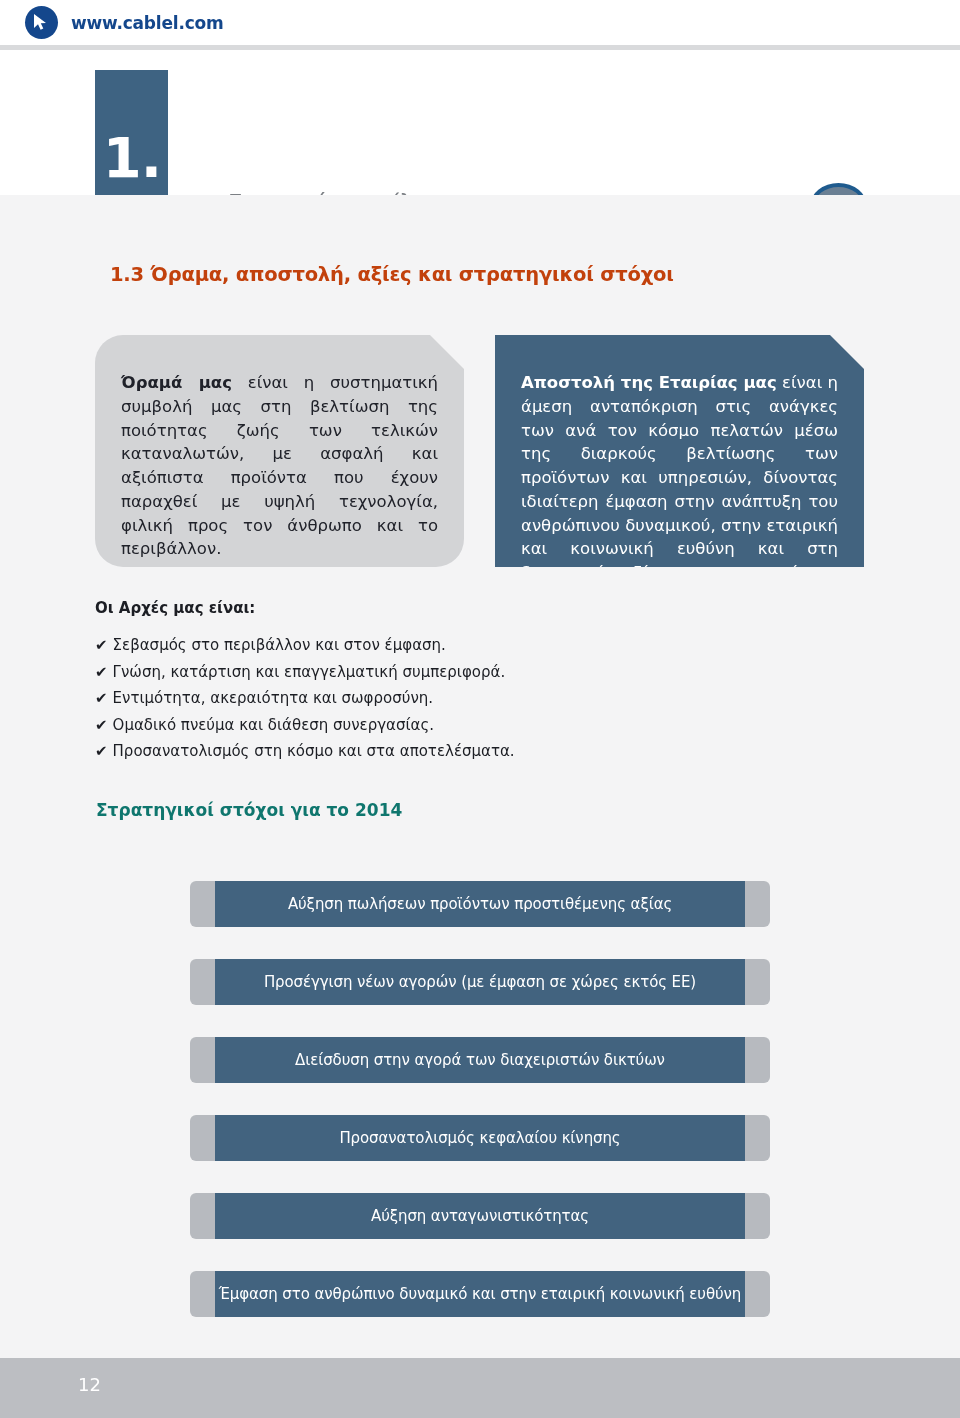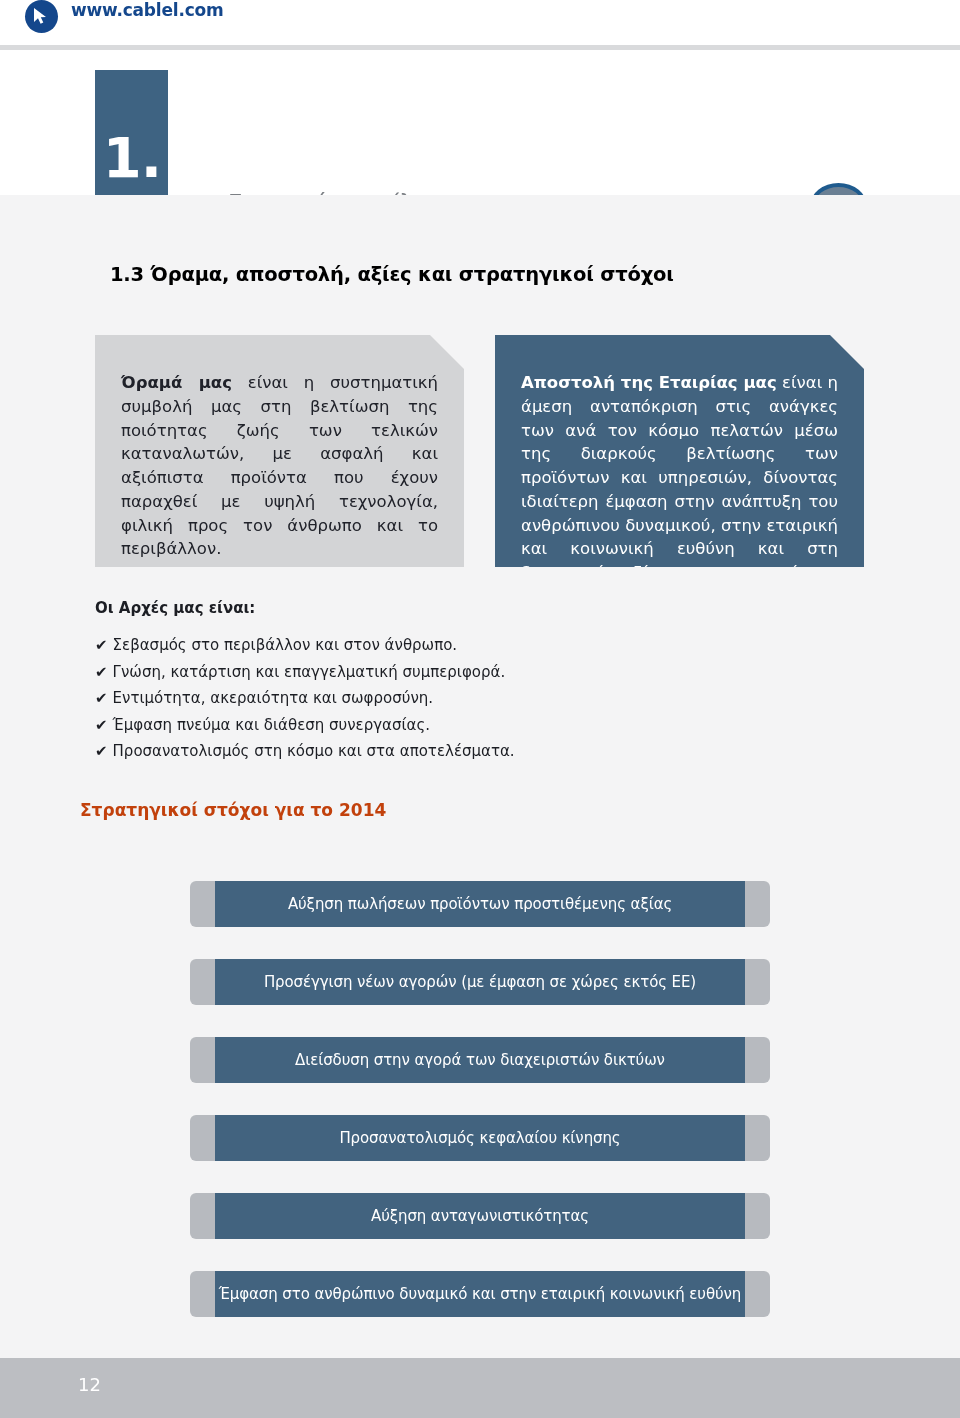--- a/index.html
+++ b/index.html
@@ -16,20 +16,21 @@
     position: relative;
   }
 
   
   .masthead {
     position: absolute;
     left: 0; top: 0;
     width: 960px; height: 45px;
     background: #ffffff;
     display: flex;
+    align-items: center;
     padding-left: 25px;
   }
   .cursor-badge {
     width: 33px; height: 33px;
     border-radius: 50%;
     background: #14478c;
     position: relative;
     flex: 0 0 auto;
   }
   .cursor-badge svg { position: absolute; left: 8px; top: 7px; }
@@ -108,21 +109,21 @@
     left: 0; top: 195px;
     width: 960px; height: 1163px;
     background: #f4f4f5;
   }
 
   .section-heading {
     position: absolute;
     left: 110px; top: 68px;
     font-size: 19.5px;
     font-weight: bold;
-    color: #000000;
+    color: #c2410c;
     letter-spacing: -0.2px;
   }
 
   
   .vision-box, .mission-box {
     position: absolute;
     top: 140px;
     width: 369px;
     height: 232px;
     padding: 36px 26px 20px 26px;
@@ -130,20 +131,21 @@
     line-height: 1.44;
     text-align: justify;
     text-justify: inter-word;
   }
   .vision-box {
     left: 95px;
     background: #d3d4d6;
     color: #20222a;
     -webkit-clip-path: polygon(0 0, calc(100% - 34px) 0, 100% 34px, 100% 100%, 0 100%);
     clip-path: polygon(0 0, calc(100% - 34px) 0, 100% 34px, 100% 100%, 0 100%);
+    border-radius: 28px;
   }
   .mission-box {
     left: 495px;
     background: #42637f;
     color: #ffffff;
     -webkit-clip-path: polygon(0 0, calc(100% - 34px) 0, 100% 34px, 100% 100%, 0 100%);
     clip-path: polygon(0 0, calc(100% - 34px) 0, 100% 34px, 100% 100%, 0 100%);
   }
   .vision-box b, .mission-box b { font-weight: bold; }
 
@@ -171,24 +173,24 @@
   .principles-list li .tick {
     font-size: 15px;
     color: #1c1e24;
     margin-right: 5px;
     font-weight: bold;
   }
 
   
   .goals-heading {
     position: absolute;
-    left: 80px; top: 605px;
+    left: 96px; top: 605px;
     font-size: 17px;
     font-weight: bold;
-    color: #c2410c;
+    color: #0f766e;
   }
   .goals-wrap {
     position: absolute;
     left: 190px; top: 686px;
     width: 580px;
   }
   .goal-row {
     position: relative;
     width: 580px;
     height: 58px;
@@ -259,24 +261,24 @@
   <div class="vision-box">
     <b>Όραμά μας</b><span> είναι η συστηματική συμβολή μας στη βελτίωση της ποιότητας ζωής των τελικών καταναλωτών, με ασφαλή και αξιόπιστα προϊόντα που έχουν παραχθεί με υψηλή τεχνολογία, φιλική προς τον άνθρωπο και το περιβάλλον.</span>
   </div>
 
   <div class="mission-box">
     <b>Αποστολή της Εταιρίας μας</b><span> είναι η άμεση ανταπόκριση στις ανάγκες των ανά τον κόσμο πελατών μέσω της διαρκούς βελτίωσης των προϊόντων και υπηρεσιών, δίνοντας ιδιαίτερη έμφαση στην ανάπτυξη του ανθρώπινου δυναμικού, στην εταιρική και κοινωνική ευθύνη και στη δημιουργία αξίας για τους μετόχους και συνεργάτες.</span>
   </div>
 
   <div class="principles-heading">Οι Αρχές μας είναι:</div>
   <ul class="principles-list">
-    <li><span class="tick">✔</span><span>Σεβασμός στο περιβάλλον και στον άνθρωπο.</span></li>
+    <li><span class="tick">✔</span><span>Σεβασμός στο περιβάλλον και στον έμφαση.</span></li>
     <li><span class="tick">✔</span><span>Γνώση, κατάρτιση και επαγγελματική συμπεριφορά.</span></li>
     <li><span class="tick">✔</span><span>Εντιμότητα, ακεραιότητα και σωφροσύνη.</span></li>
-    <li><span class="tick">✔</span><span>Έμφαση πνεύμα και διάθεση συνεργασίας.</span></li>
+    <li><span class="tick">✔</span><span>Ομαδικό πνεύμα και διάθεση συνεργασίας.</span></li>
     <li><span class="tick">✔</span><span>Προσανατολισμός στη κόσμο και στα αποτελέσματα.</span></li>
   </ul>
 
   <div class="goals-heading">Στρατηγικοί στόχοι για το 2014</div>
 
   <div class="goals-wrap">
     <div class="goal-row">
       <div class="goal-wing"></div>
       <div class="goal-bar">Αύξηση πωλήσεων προϊόντων προστιθέμενης αξίας</div>
     </div>

